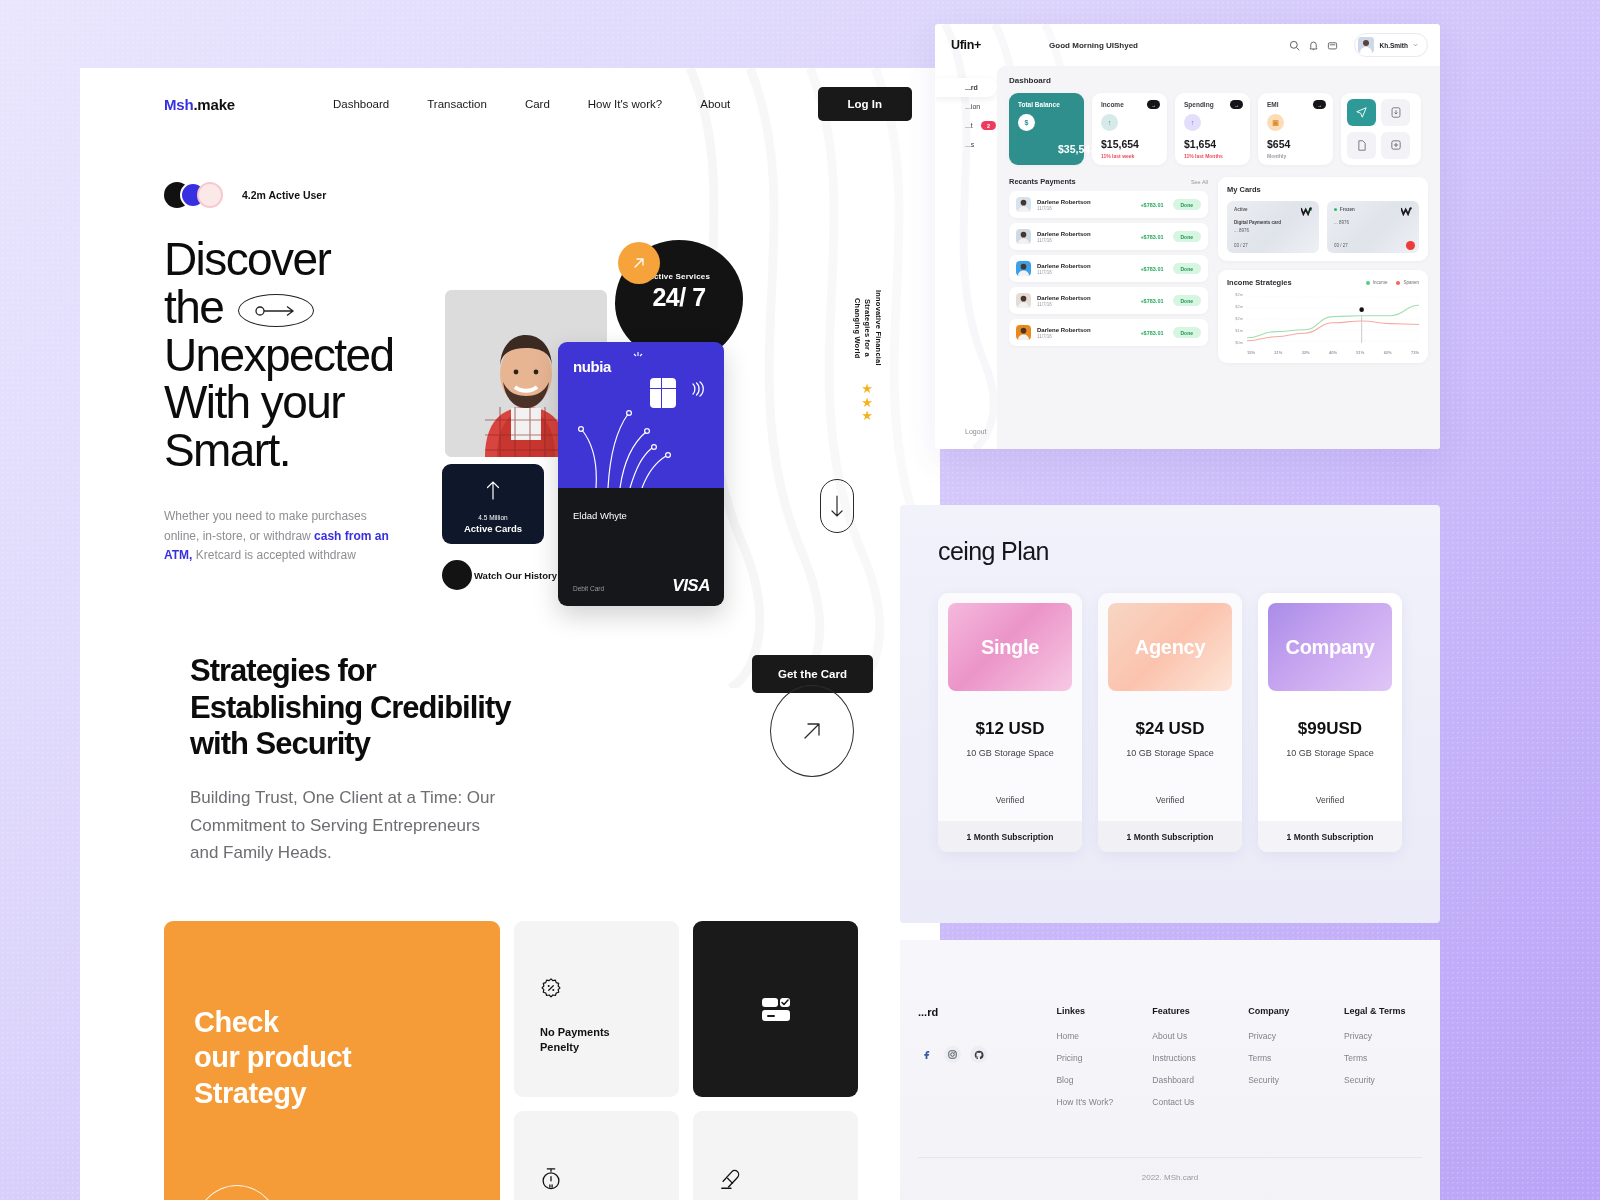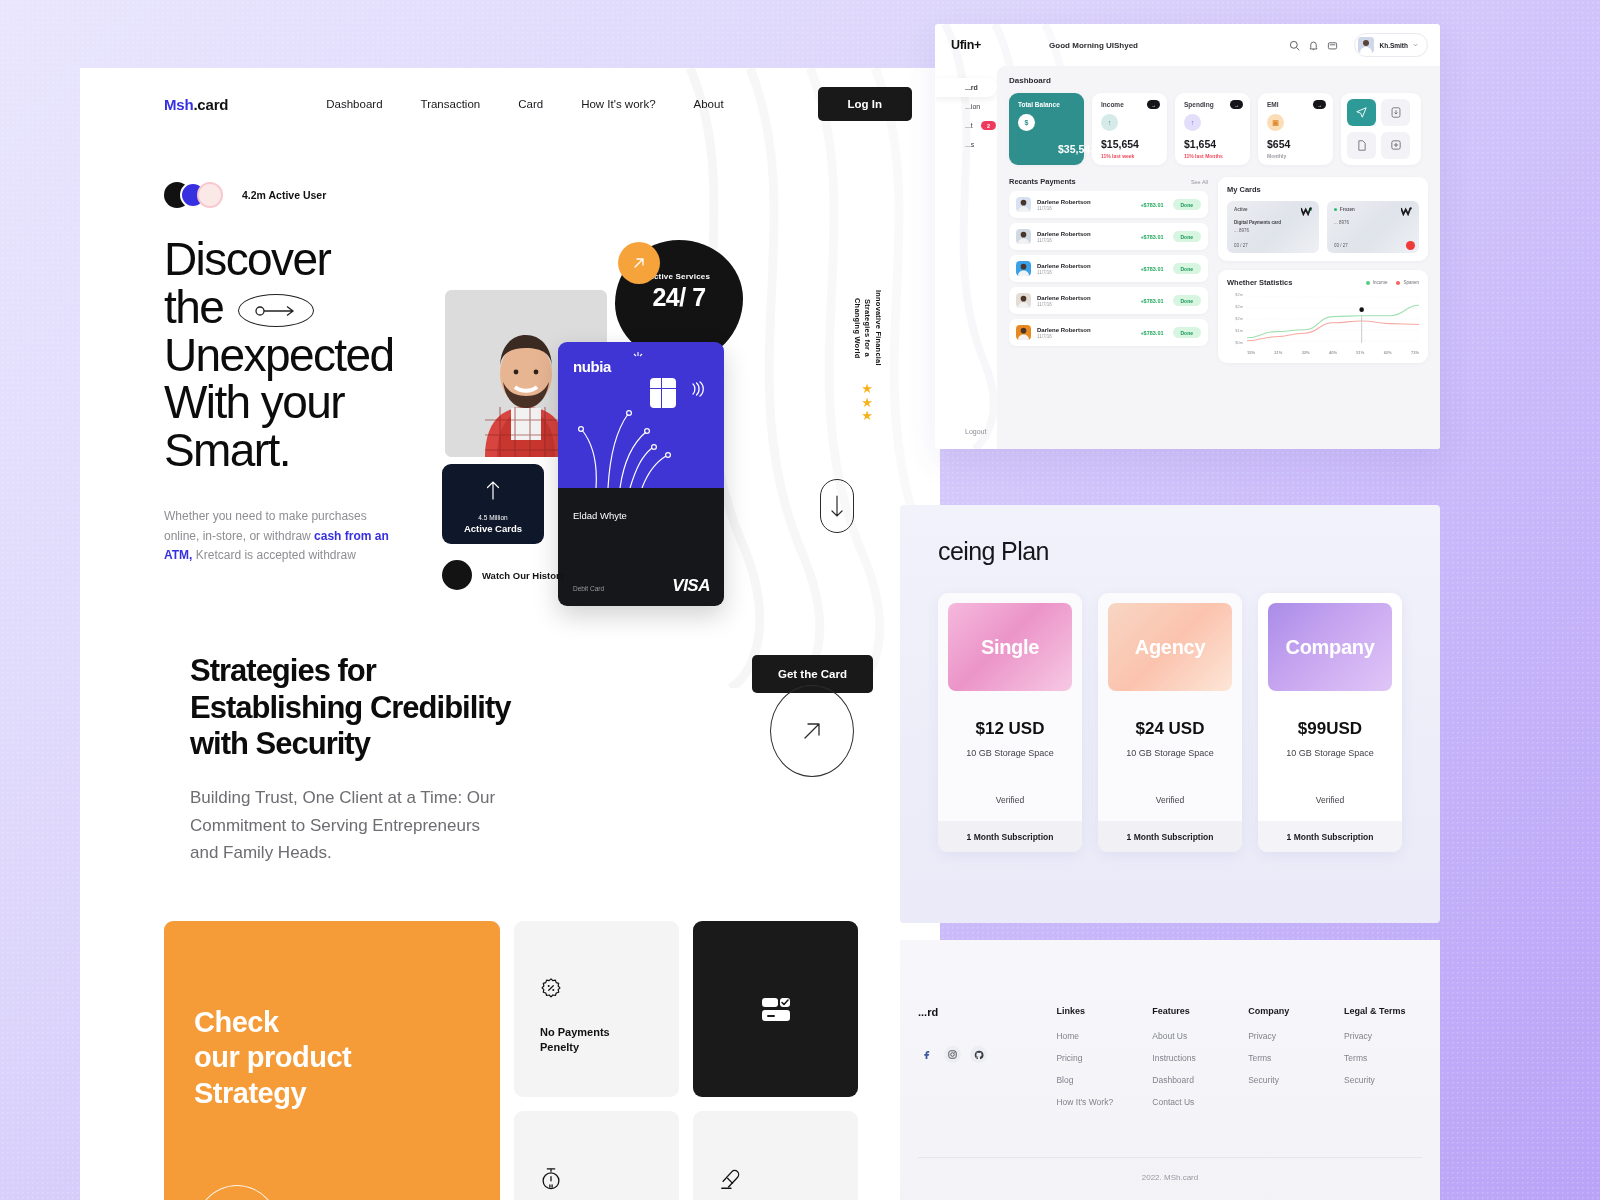--- a/index.html
+++ b/index.html
@@ -74,21 +74,21 @@
   .cname { position:absolute; left:15px; top:22px; color:#fff; font-size:9.5px; }
   .cdebit { position:absolute; left:15px; bottom:14px; color:#9b9b9b; font-size:6.5px; }
   .cvisa { position:absolute; right:14px; bottom:10px; color:#fff; font-size:17px;
      font-weight:bold; font-style:italic; letter-spacing:-.5px; }
 
   .activecards { position:absolute; left:362px; top:282px; width:102px; height:80px;
      background:#0f172a; border-radius:9px; color:#fff; text-align:center; padding-top:16px; }
   .activecards .n { font-size:6.5px; margin-top:10px; }
   .activecards .t { font-size:9.5px; font-weight:bold; margin-top:2px; }
 
-  .watchrow { position:absolute; left:362px; top:378px; display:flex; align-items:center; gap:10px; }
+  .watchrow { position:absolute; left:362px; top:378px; display:flex; align-items:center; gap:2px; }
   .watchdot { width:30px; height:30px; border-radius:50%; background:#131313; }
   .watchrow .wl { font-size:9.5px; font-weight:bold; color:#131313; }
 
   .vertrate { position:absolute; left:742px; top:100px; width:90px; text-align:center; }
   .vertxt { writing-mode:vertical-rl; font-size:7.5px; font-weight:bold; color:#111;
      line-height:1.45; height:92px; margin:0 auto; letter-spacing:.2px; }
   .stars { margin-top:8px; font-size:13px; color:#f5b21c; line-height:1.05; }
 
   .scrollpill { position:absolute; left:740px; top:297px; width:34px; height:54px;
      border:1.2px solid #2a2a2a; border-radius:17px; display:flex; align-items:center; justify-content:center; }
@@ -251,21 +251,21 @@
 
   <svg class="lwaves" viewBox="0 0 320 620" fill="none">
     <path d="M30 0 C90 140 10 300 80 470 C120 560 90 610 70 620" stroke="#efefef" stroke-width="9" fill="none"></path>
     <path d="M90 0 C150 150 70 310 140 480 C180 570 150 615 130 620" stroke="#f2f2f2" stroke-width="9" fill="none"></path>
     <path d="M150 0 C210 150 130 310 200 480 C240 570 210 615 190 620" stroke="#f4f4f4" stroke-width="9" fill="none"></path>
     <path d="M215 0 C275 150 195 310 265 480 C305 570 275 615 255 620" stroke="#f5f5f5" stroke-width="9" fill="none"></path>
   </svg>
 
   <div class="nav">
     <div class="logo">
-      <span>Msh</span><i style="font-style:normal">.card</i>
+      <span>Msh</span><i style="font-style:normal">.make</i>
     </div>
     <div class="navlinks">
       <a href="#">Dashboard</a>
       <a href="#">Transaction</a>
       <a href="#">Card</a>
       <a href="#">How It's work?</a>
       <a href="#">About</a>
     </div>
     <button class="loginbtn">Log In</button>
   </div>
@@ -667,21 +667,21 @@
                 <div class="mt"></div>
                 <div class="mn">...  8976</div>
                 <div class="me">03 / 27</div>
                 <div class="mred"></div>
               </div>
             </div>
           </div>
 
           <div class="panel chartpanel">
             <div class="chead">
-              <div class="pt">Whether Statistics</div>
+              <div class="pt">Income Strategies</div>
               <div class="legend">
                 <div class="lg">
                   <span class="lgd" style="background:#4ed07f"></span>
                   <span>Income</span>
                 </div>
                 <div class="lg">
                   <span class="lgd" style="background:#f4625b"></span>
                   <span>Spanen</span>
                 </div>
               </div>

